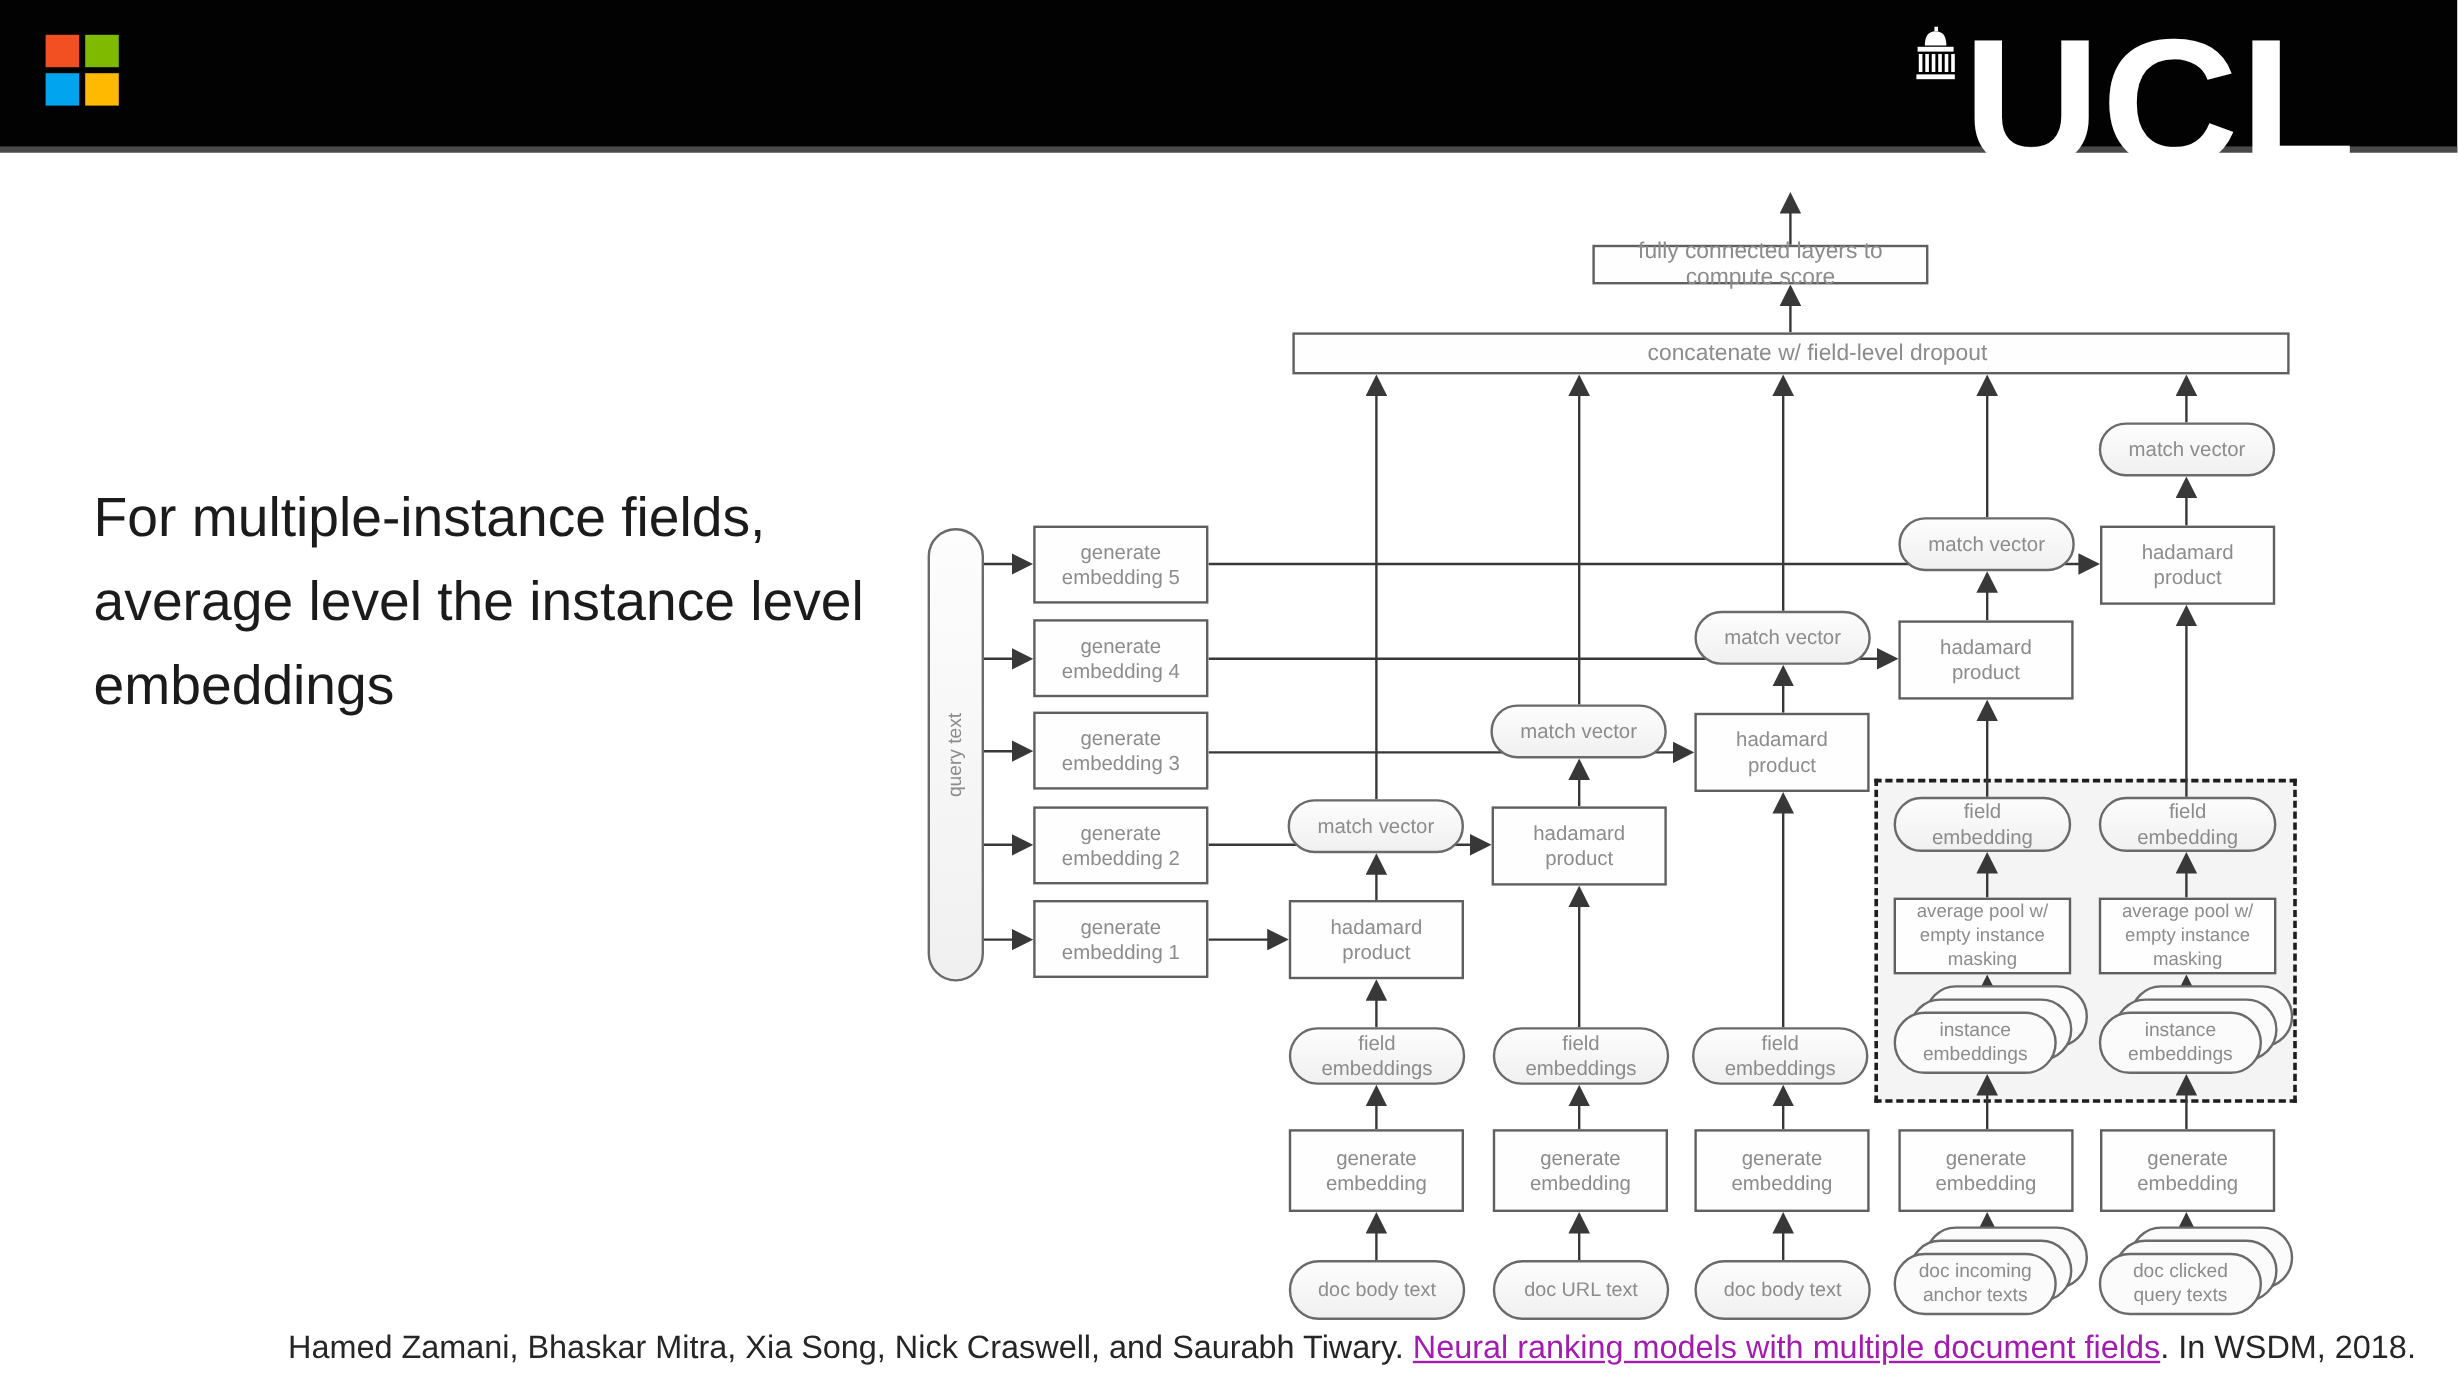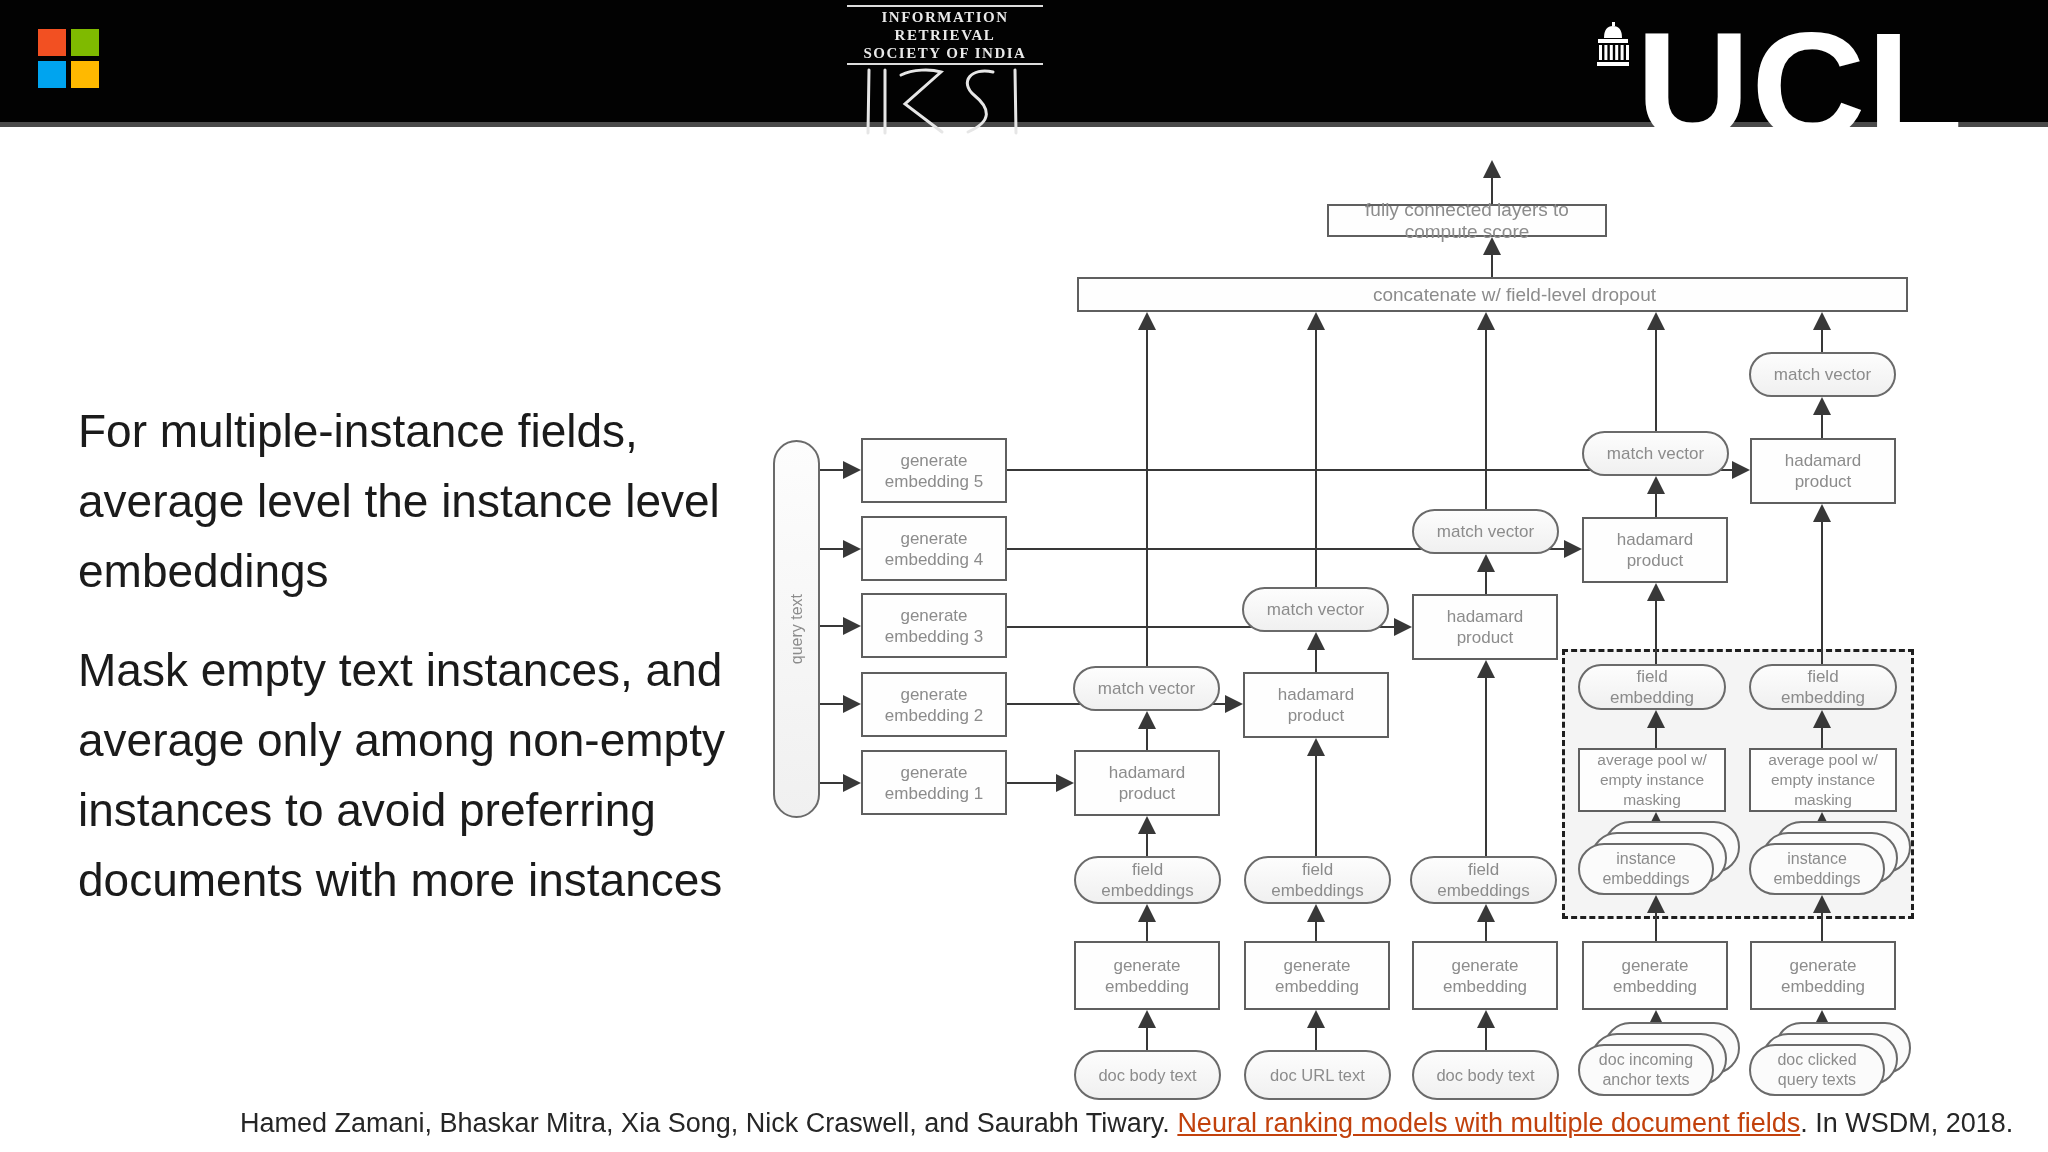--- a/index.html
+++ b/index.html
@@ -25,21 +25,21 @@
   #ucl-building{position:absolute;left:1590px;top:22px;}
 
   
   .slide-par{position:absolute;left:78px;color:#1b1b1b;font-size:46px;font-weight:300;
              line-height:70px;white-space:pre-line;letter-spacing:0px;}
   #para1{top:396px;} #para2{top:635px;}
 
   
   #citation{position:absolute;left:240px;top:1108px;font-size:27px;color:#262626;
             font-weight:300;}
-  #citation .cite-link{color:#c2410c;text-decoration:underline;cursor:pointer;margin-top:28px;}
+  #citation .cite-link{color:#a21caf;text-decoration:underline;cursor:pointer;margin-top:28px;}
 
   
   #diagram{position:absolute;left:0;top:0;width:2048px;height:1152px;}
   #wires{position:absolute;left:0;top:0;z-index:2;}
   .node{position:absolute;z-index:3;display:flex;align-items:center;justify-content:center;
         text-align:center;color:#8c8c8c;background:#fefefe;border:2px solid #5f5f5f;
         white-space:pre-line;box-sizing:border-box;}
   .rect{font-size:17px;line-height:21px;}
   .wide{font-size:19px;line-height:22px;}
   .oval{border-radius:26px;background:linear-gradient(#fdfdfd,#f0f0f0);
@@ -60,35 +60,20 @@
 <div id="stage">
 
   <div id="topbar">
     <div id="ms-logo">
       <div class="ms-sq" id="ms-red" style="background:#f25022"></div>
       <div class="ms-sq" id="ms-green" style="background:#7fba00"></div>
       <div class="ms-sq" id="ms-blue" style="background:#00a4ef"></div>
       <div class="ms-sq" id="ms-yellow" style="background:#ffb900"></div>
     </div>
 
-    <div id="irsi">
-      <div class="irsi-rule"></div>
-      <div class="irsi-line">INFORMATION RETRIEVAL</div>
-      <div class="irsi-line">SOCIETY OF INDIA</div>
-      <div class="irsi-rule"></div>
-      <svg width="196" height="72" viewBox="0 0 196 72">
-        <g stroke="#e6e6e6" stroke-width="3" fill="none" stroke-linecap="round">
-          <path d="M22,4 L21,67"></path>
-          <path d="M38,4 L38,67"></path>
-          <path d="M54,9 C66,3 84,3 94,6 L58,38 L95,66"></path>
-          <path d="M146,6 C124,1 112,16 127,29 C143,42 146,55 121,66"></path>
-          <path d="M168,4 L169,67"></path>
-        </g>
-      </svg>
-    </div>
 
     <svg id="ucl-building" width="46" height="52" viewBox="0 0 46 52">
       <g fill="#ffffff">
         <rect x="22" y="0" width="3" height="4"></rect>
         <path d="M14,16 Q14,4 23,4 Q32,4 32,16 Z"></path>
         <rect x="8" y="17" width="30" height="4"></rect>
         <rect x="9" y="23" width="3" height="15"></rect>
         <rect x="14.4" y="23" width="3" height="15"></rect>
         <rect x="19.8" y="23" width="3" height="15"></rect>
         <rect x="25.2" y="23" width="3" height="15"></rect>
@@ -96,24 +81,20 @@
         <rect x="36" y="23" width="3" height="15"></rect>
         <rect x="7" y="40" width="32" height="4"></rect>
       </g>
     </svg>
     <div id="ucl-word">UCL</div>
   </div>
 
   <div class="slide-par" id="para1">For multiple-instance fields,
 average level the instance level
 embeddings</div>
-  <div class="slide-par" id="para2">Mask empty text instances, and
-average only among non-empty
-instances to avoid preferring
-documents with more instances</div>
 
   <div id="citation"><span>Hamed Zamani, Bhaskar Mitra, Xia Song, Nick Craswell, and Saurabh Tiwary. </span><span class="cite-link">Neural ranking models with multiple document fields</span><span>. In WSDM, 2018.</span></div>
 
   <div id="diagram">
 
     <div id="dashed-box"></div>
 
     <svg id="wires" width="2048" height="1152">
       <defs>
         <marker id="arr" markerWidth="9" markerHeight="9" refX="7" refY="4.5" orient="auto">

